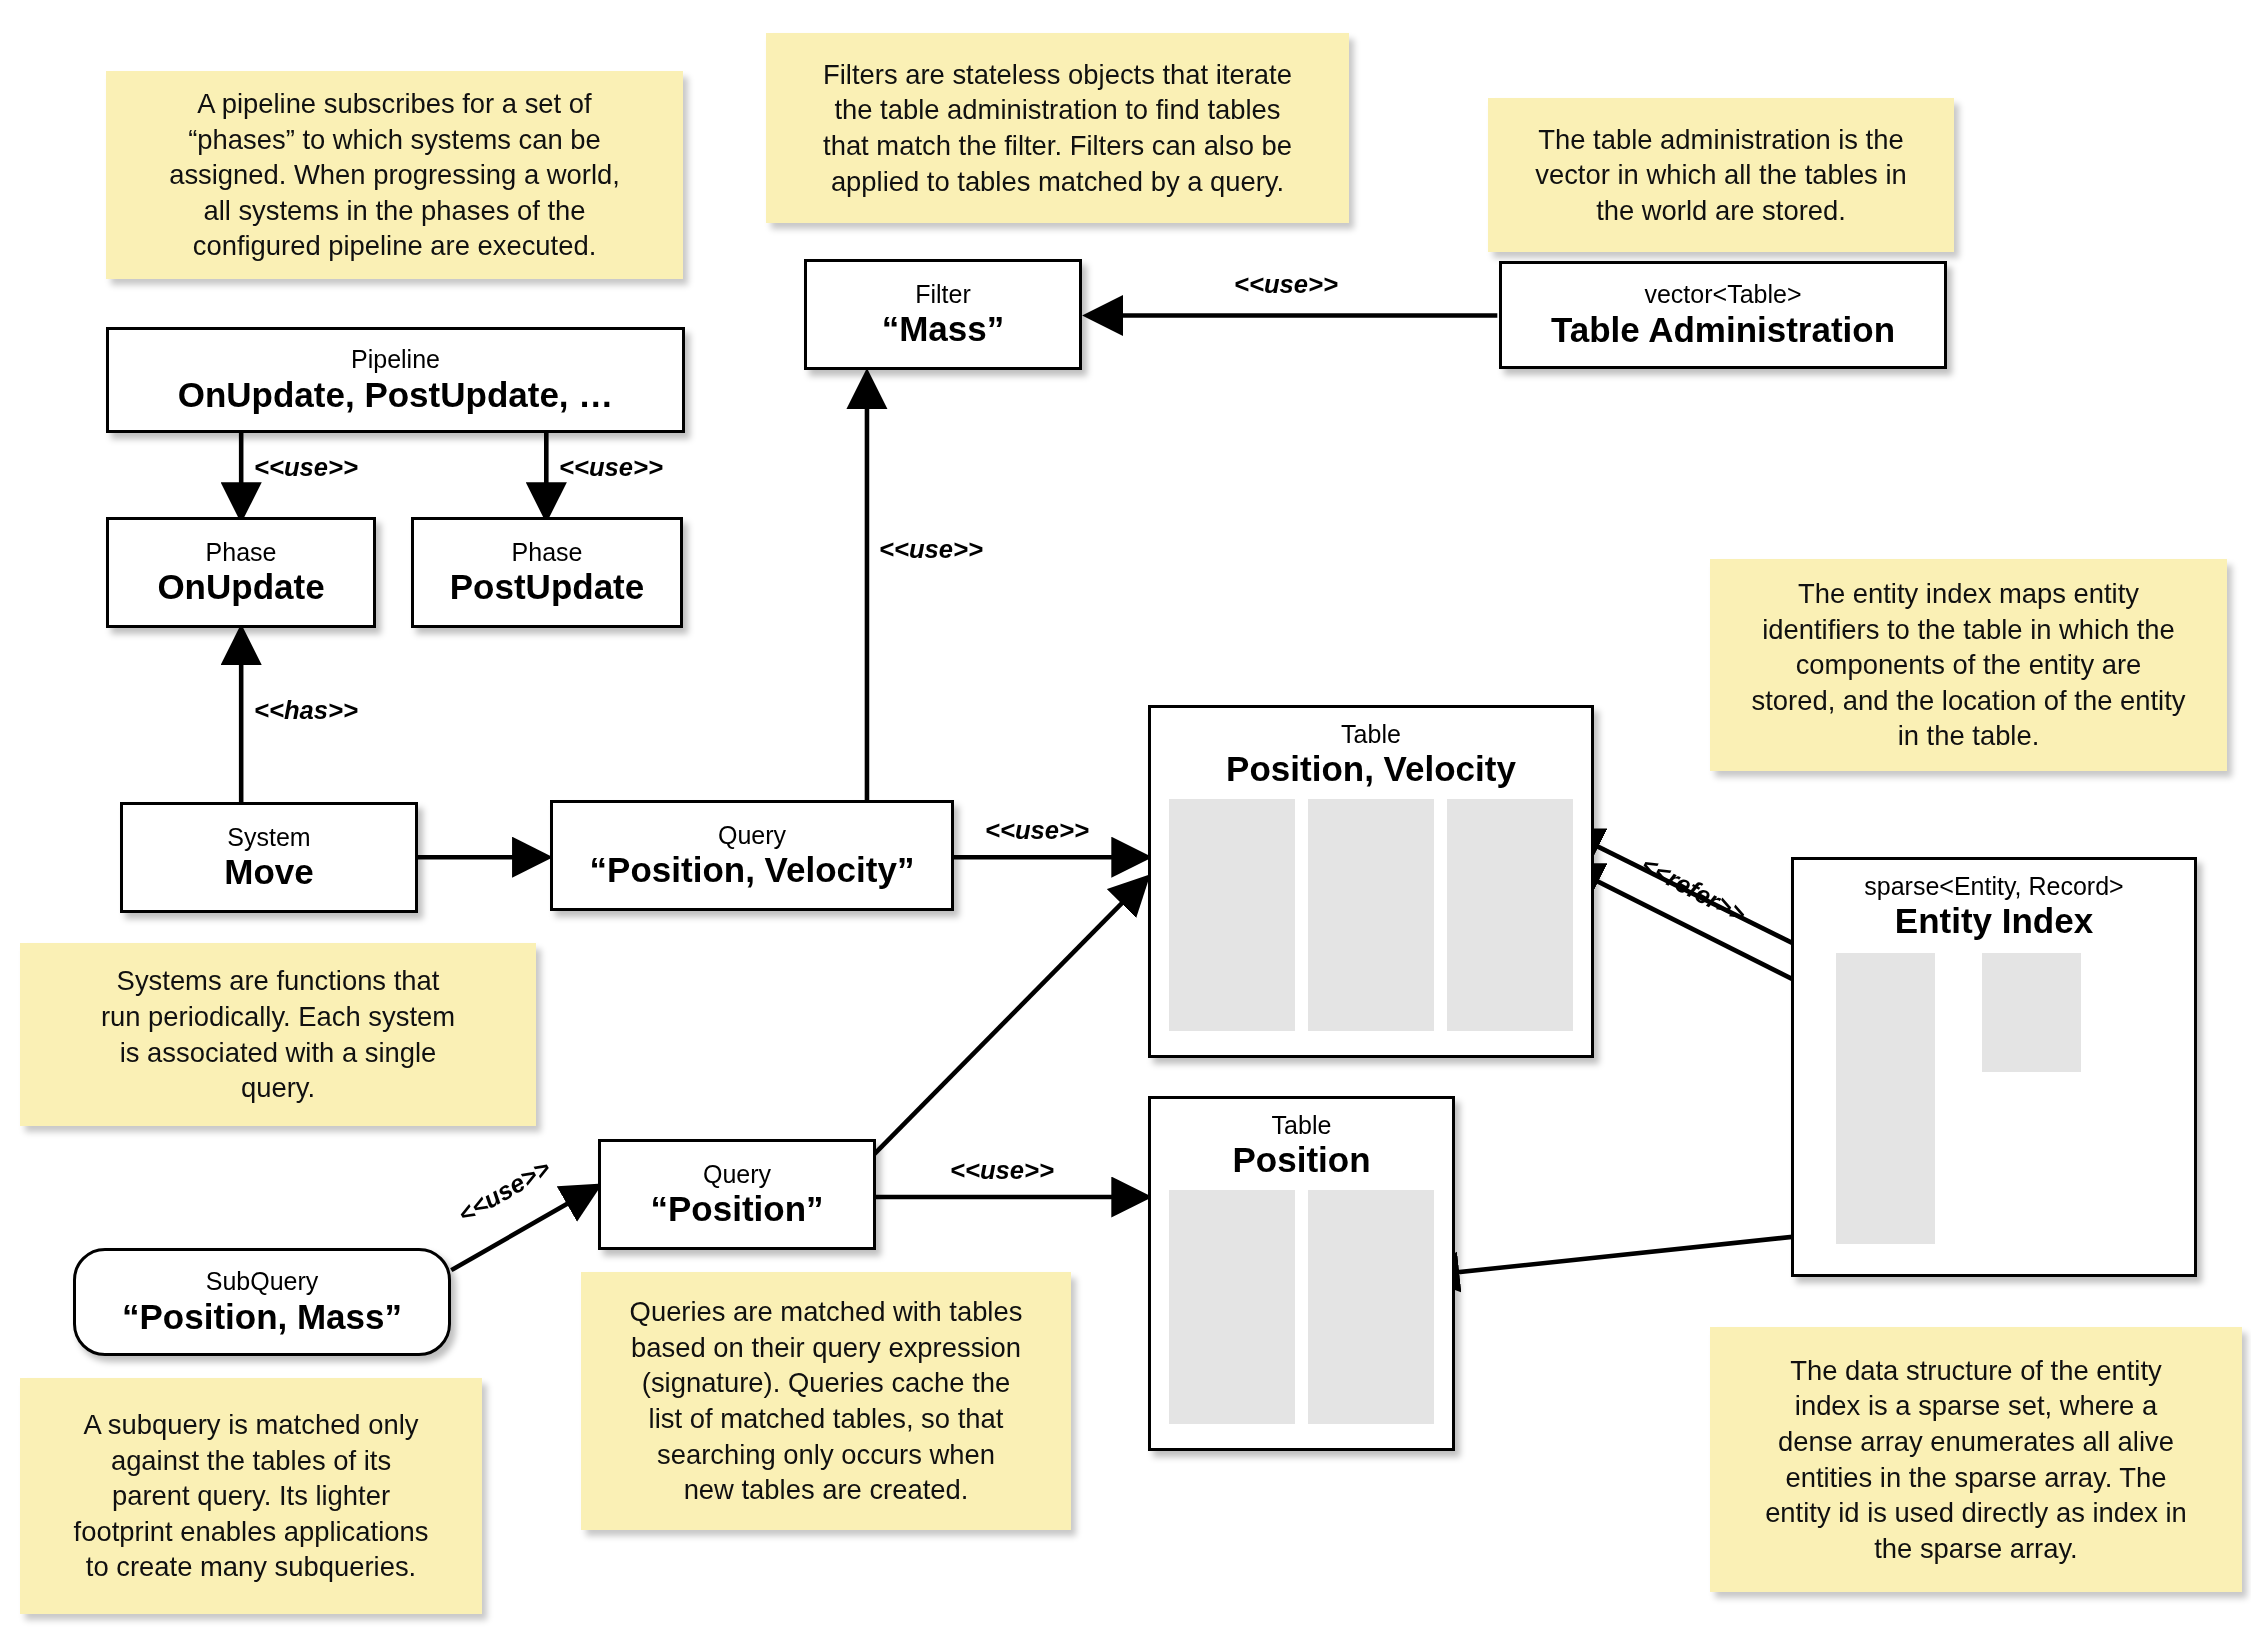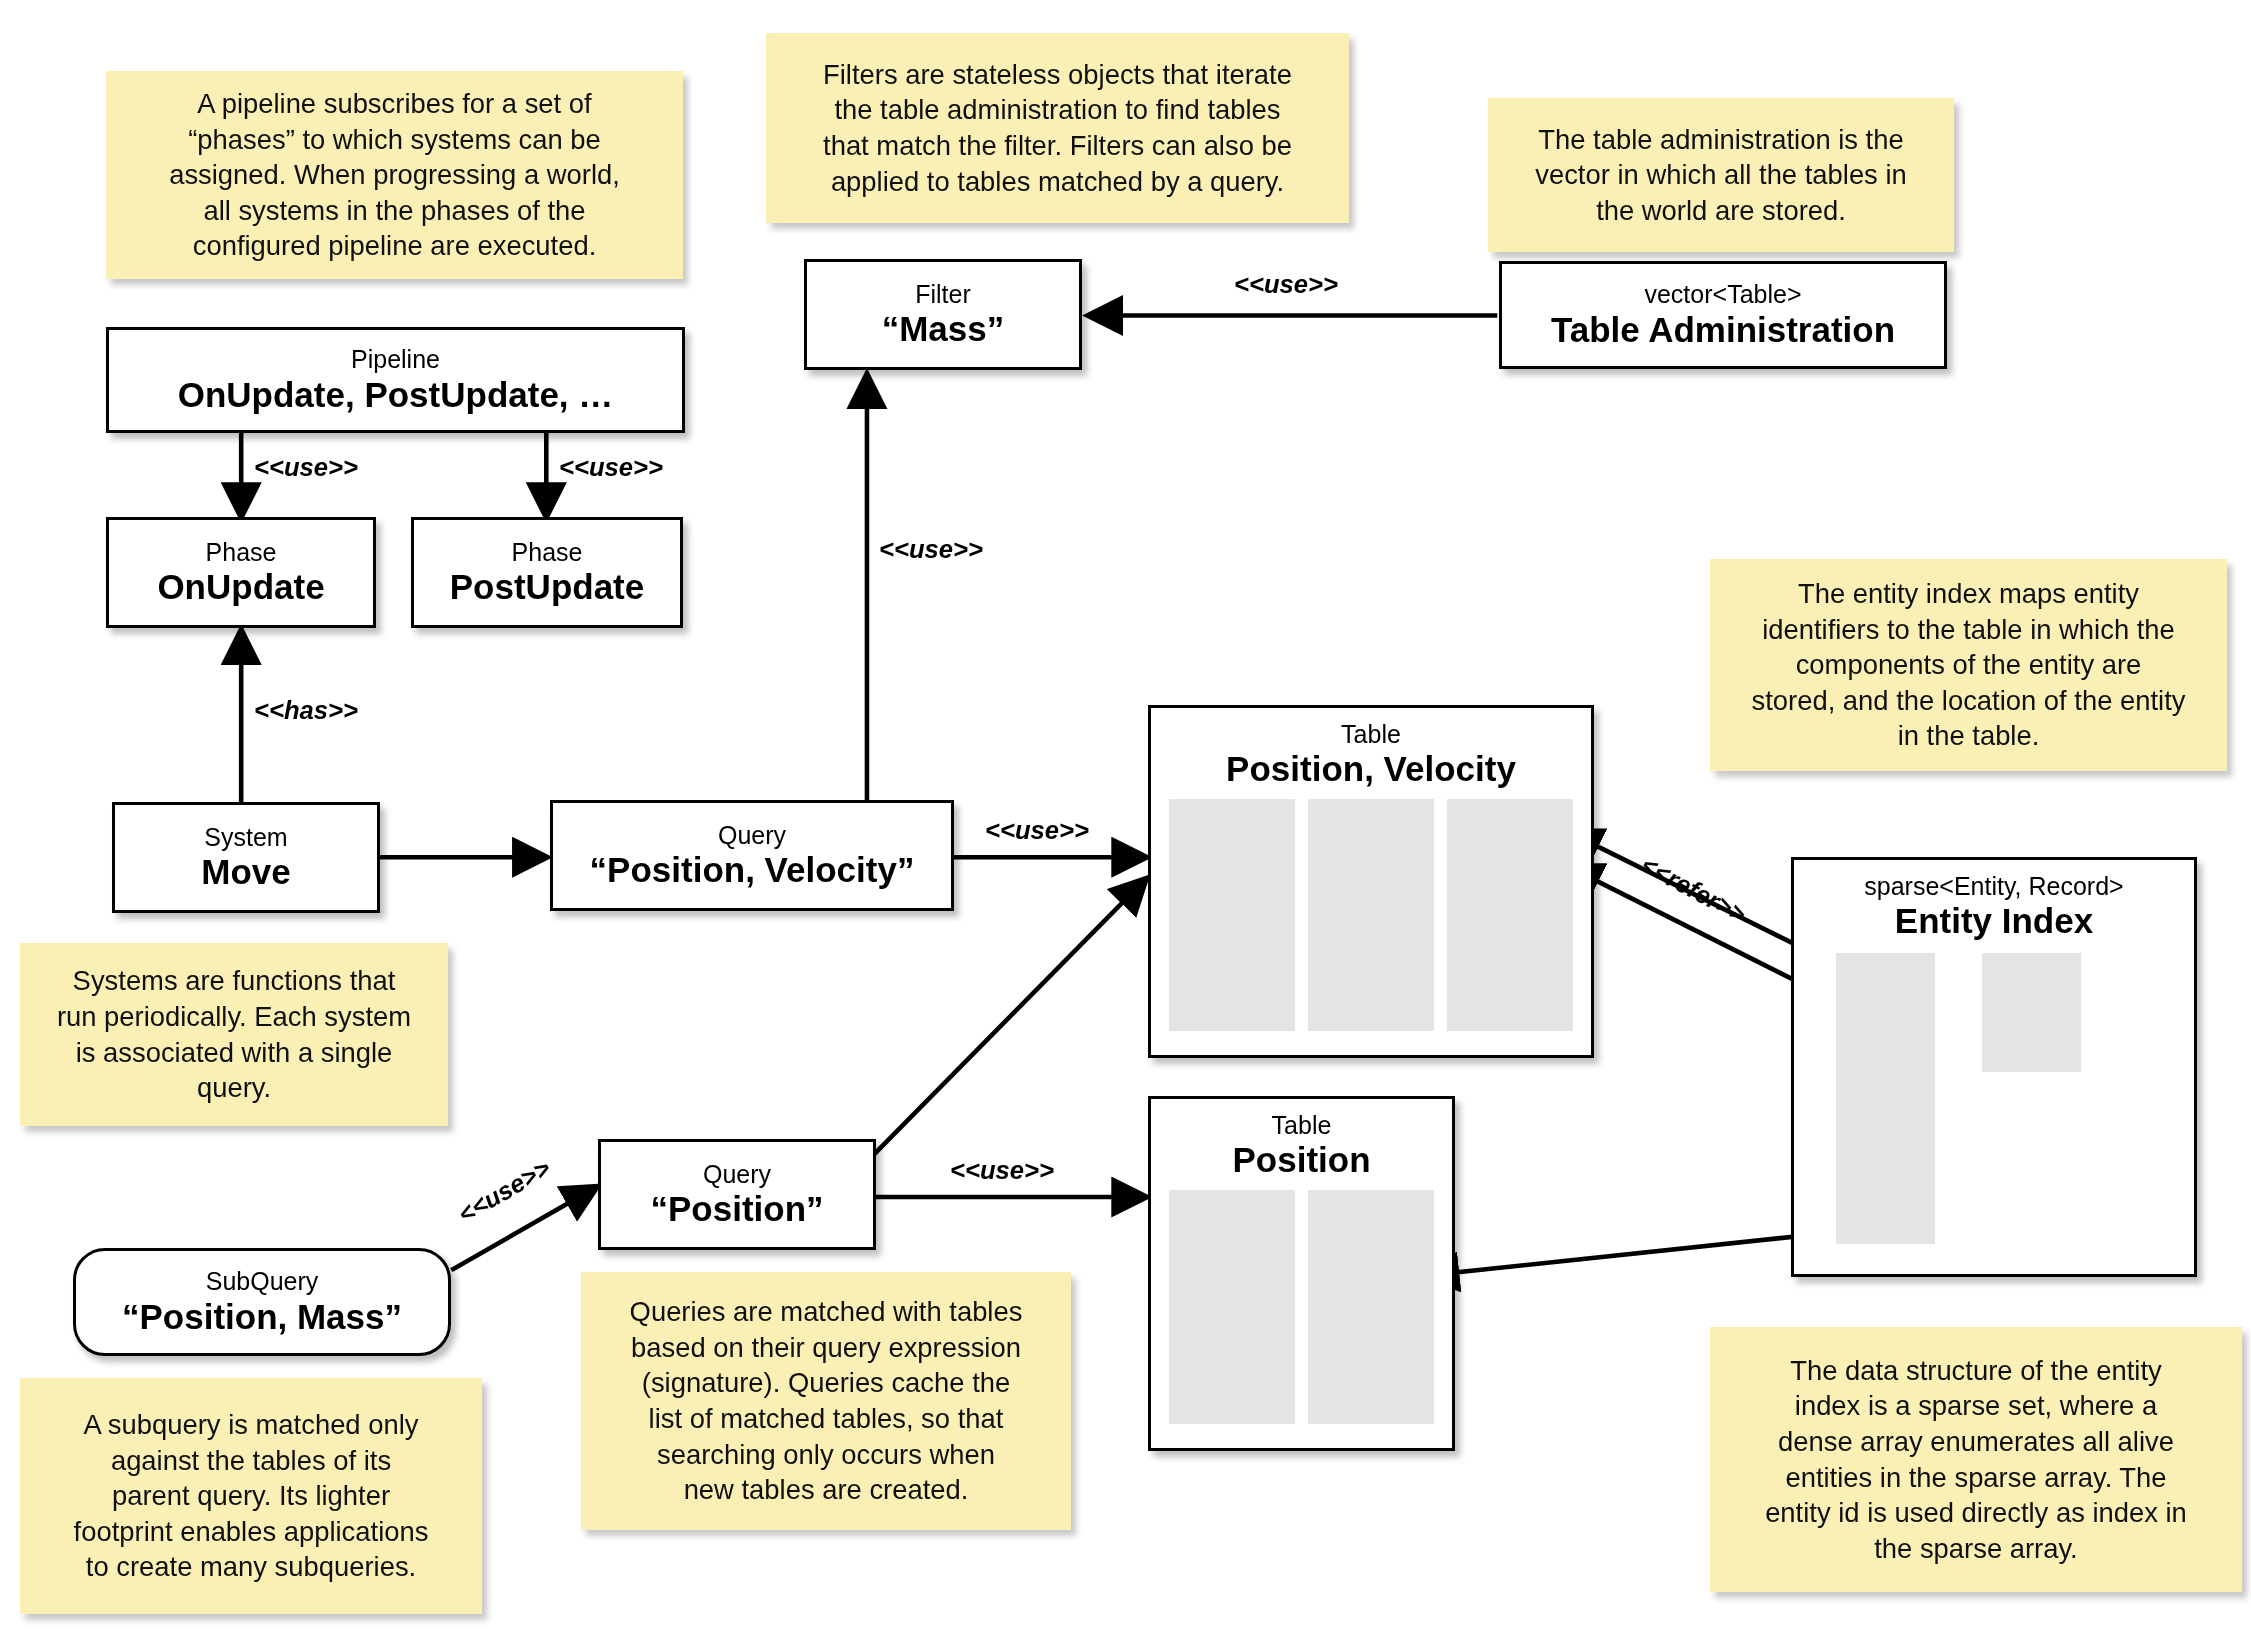--- a/index.html
+++ b/index.html
@@ -190,21 +190,21 @@
 vector in which all the tables in
 the world are stored.</div>
 
 
   <div class="note" style="left:1710px; top:559px; width:517px; height:212px;">The entity index maps entity
 identifiers to the table in which the
 components of the entity are
 stored, and the location of the entity
 in the table.</div>
 
-  <div class="note" style="left:20px; top:943px; width:428px; height:183px;">Systems are functions that
+  <div class="note" style="left:20px; top:943px; width:516px; height:183px;">Systems are functions that
 run periodically. Each system
 is associated with a single
 query.</div>
 
   <div class="note" style="left:20px; top:1378px; width:462px; height:236px;">A subquery is matched only
 against the tables of its
 parent query. Its lighter
 footprint enables applications
 to create many subqueries.</div>
 
@@ -230,21 +230,21 @@
   <div class="node center-v" style="left:106px; top:517px; width:270px; height:111px;">
     <div class="stereo">Phase</div>
     <div class="title">OnUpdate</div>
   </div>
 
   <div class="node center-v" style="left:411px; top:517px; width:272px; height:111px;">
     <div class="stereo">Phase</div>
     <div class="title">PostUpdate</div>
   </div>
 
-  <div class="node center-v" style="left:112px; top:802px; width:268px; height:111px;">
+  <div class="node center-v" style="left:120px; top:802px; width:298px; height:111px;">
     <div class="stereo">System</div>
     <div class="title">Move</div>
   </div>
 
   <div class="node center-v" style="left:550px; top:800px; width:404px; height:111px;">
     <div class="stereo">Query</div>
     <div class="title">“Position, Velocity”</div>
   </div>
 
   <div class="node center-v" style="left:598px; top:1139px; width:278px; height:111px;">

